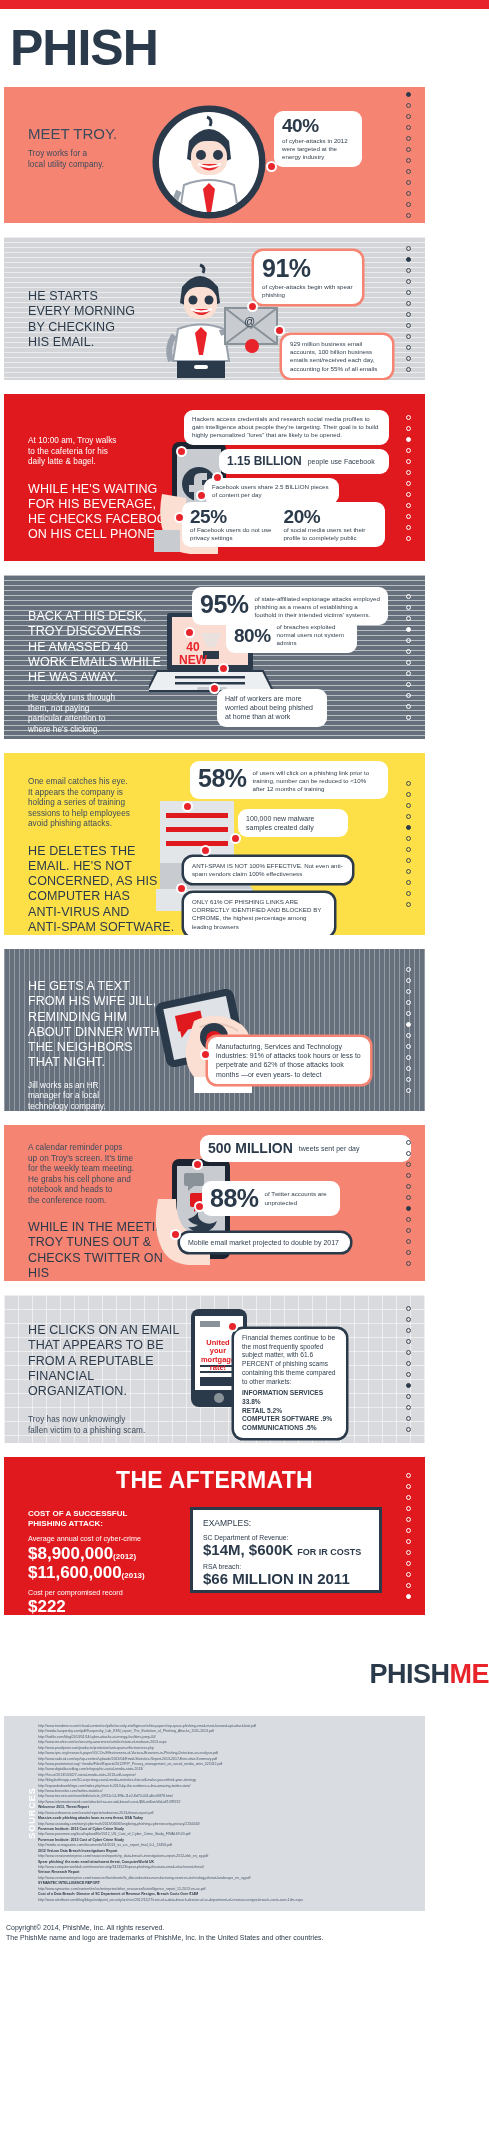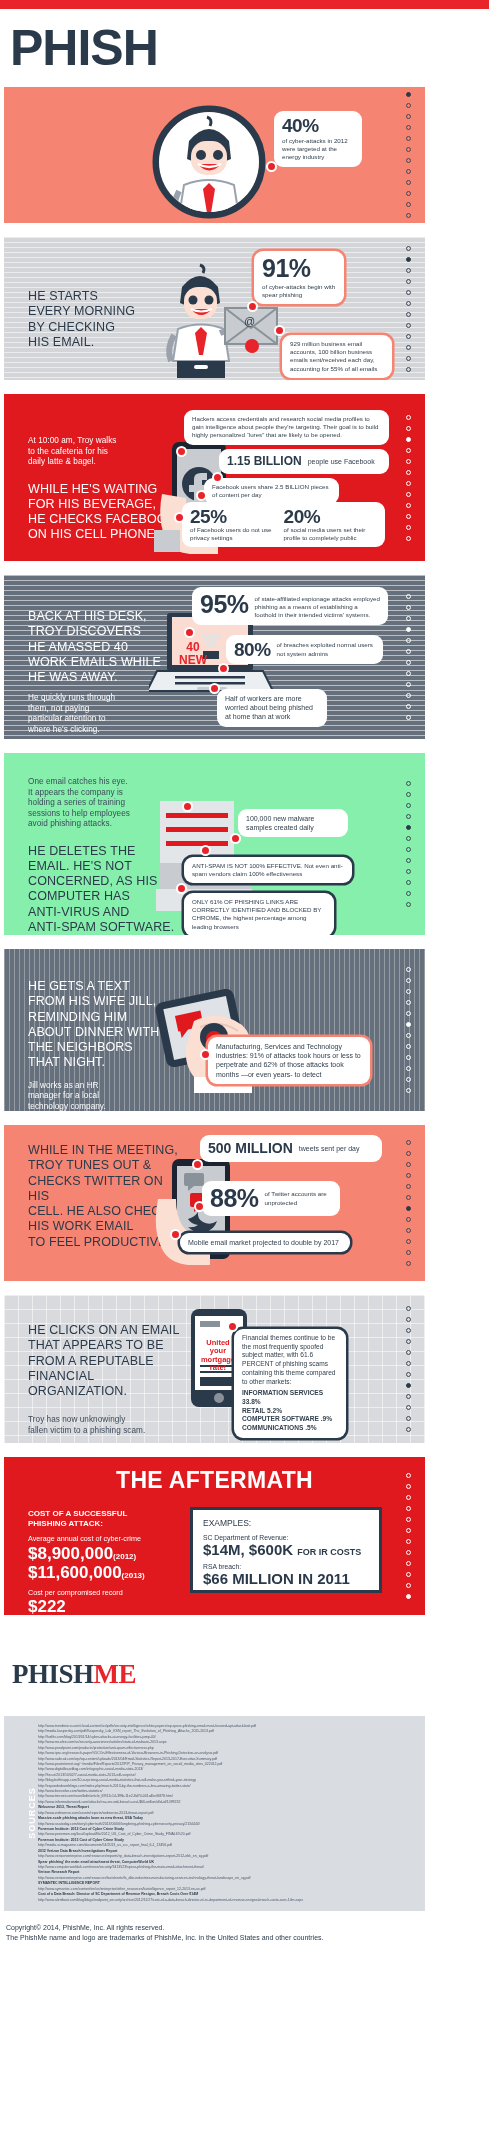--- a/index.html
+++ b/index.html
@@ -33,21 +33,21 @@
     position:relative;
     width:421px; margin:0 0 14px 4px;
     overflow:hidden;
   }
   .panel .inner { position:relative; height:100%; }
 
   .p-salmon { background:#f58473; }
   .p-gray   { background:#d3d5d8; }
   .p-red    { background:#e0191f; }
   .p-slate  { background:#66707c; }
-  .p-pink   { background:#86efac; }
+  .p-pink   { background:#fde047; }
   .p-grayblue{ background:#d9dadd; }
 
   
   .tex-hlines{
     background-image:repeating-linear-gradient(to bottom,
       rgba(255,255,255,.55) 0 1px, transparent 1px 5px);
   }
   .tex-vlines{
     background-image:repeating-linear-gradient(to right,
       rgba(255,255,255,.30) 0 1px, transparent 1px 5px);
@@ -128,21 +128,21 @@
   .aft-box {
     position:absolute; left:186px; top:50px; width:192px; height:86px;
     background:#fff; border:3px solid #2b3a4a; padding:8px 10px;
   }
   .aft-box .ex { font-size:8.5px; color:#2b3a4a; margin-bottom:6px; }
   .aft-box .lbl { font-size:6.8px; color:#2b3a4a; }
   .aft-box .val { font-size:15px; font-weight:bold; color:#2b3a4a; line-height:1.2; }
   .aft-box .val span { font-size:9px; }
 
   
-  .logo-wrap { text-align:left; padding:30px 0 26px 12px;font-family:Liberation Serif, serif; }
+  .logo-wrap { text-align:right; padding:30px 0 26px 12px; }
   .logo { display:inline-block; font-size:27px; font-weight:bold; letter-spacing:-.5px; }
   .logo .a { color:#2b3a4a; }
   .logo .b { color:#e8232a; }
 
   
   .sources {
     position:relative; margin:0 0 0 4px; width:421px;
     background:#d9dce1; padding:8px 6px 8px 34px;
   }
   .sources .vlabel {
@@ -163,20 +163,25 @@
 <div class="page">
 
   <div class="topbar"></div>
 
   <div class="header">
     <div class="header-big">PHISH</div>
   </div>
 
   <div class="panel p-salmon" style="height:136px;">
     <div class="inner">
+      <div class="narr" style="top:38px;">
+        <div class="meet">MEET TROY.</div>
+        <div class="small dark" style="white-space:pre-line;">Troy works for a
+local utility company.</div>
+      </div>
 
       <svg class="ill" style="left:130px; top:14px;" width="150" height="122" viewBox="0 0 150 122">
         <circle cx="75" cy="61" r="53" fill="none" stroke="#2b3a4a" stroke-width="7"></circle>
         <clipPath id="cl1">
             <circle cx="75" cy="61" r="50"></circle>
           </clipPath>
         <g clip-path="url(#cl1)">
           <rect x="20" y="10" width="110" height="105" fill="#ffffff"></rect>
           <path d="M55 40 q20 -24 40 0 l2 18 q-22 10 -44 0 z" fill="#2b3a4a"></path>
           <path d="M73 16 q6 2 3 9" stroke="#2b3a4a" stroke-width="3" fill="none"></path>
@@ -242,21 +247,21 @@
         <g>
           <rect x="81" y="55" width="52" height="36" fill="#c8ccd1" stroke="#8a9299" stroke-width="2"></rect>
           <path d="M81 55 l26 20 l26 -20" fill="none" stroke="#8a9299" stroke-width="2"></path>
           <path d="M81 91 l24 -18 M133 91 l-24 -18" stroke="#8a9299" stroke-width="2"></path>
           <text x="100" y="72" font-family="Liberation Sans, sans-serif" font-size="11" fill="#2b3a4a">@</text>
         </g>
         <circle cx="108" cy="93" r="7" fill="#e8232a"></circle>
       </svg>
 
       <div class="dot" style="left:243px; top:64px;"></div>
-      <div class="bub ol-salmon" style="left:250px; top:14px; width:90px;">
+      <div class="bub ol-salmon" style="left:250px; top:14px; width:108px;">
         <div class="pct xl">91%</div>
         <div class="txt" style="margin-top:2px;">of cyber-attacks begin with spear phishing</div>
       </div>
 
       <div class="dot" style="left:270px; top:88px;"></div>
       <div class="bub ol-salmon" style="left:278px; top:98px; width:110px;">
         <div class="txt">929 million business email accounts, 100 billion business emails sent/received each day, accounting for 55% of all emails</div>
       </div>
 
       <div class="rail">
@@ -369,21 +374,21 @@
       <div style="position:absolute; left:175px; top:66px; font-size:12px; font-weight:bold; color:#e8232a; line-height:1.05; text-align:center; white-space:pre-line;">40
 NEW</div>
 
       <div class="dot" style="left:180px; top:52px;"></div>
       <div class="bub rowtop ol-none" style="left:188px; top:12px; width:196px;">
         <div class="pct xl">95%</div>
         <div class="txt" style="padding-top:3px;">of state-affiliated espionage attacks employed phishing as a means of establishing a foothold in their intended victims' systems.</div>
       </div>
 
       <div class="dot" style="left:214px; top:88px;"></div>
-      <div class="bub row ol-none" style="left:222px; top:60px; width:157px;">
+      <div class="bub row ol-none" style="left:222px; top:43px; width:131px;">
         <div class="pct">80%</div>
         <div class="txt">of breaches exploited normal users not system admins</div>
       </div>
 
       <div class="dot" style="left:205px; top:108px;"></div>
       <div class="bub ol-none" style="left:213px; top:114px; width:110px;">
         <div class="txt" style="font-size:7px;">Half of workers are more worried about being phished at home than at work</div>
       </div>
 
       <div class="rail light">
@@ -422,20 +427,24 @@
       <svg class="ill" style="left:150px; top:48px;" width="120" height="110" viewBox="0 0 120 110">
         <rect x="6" y="0" width="74" height="64" fill="#e3e6e9"></rect>
         <rect x="12" y="12" width="62" height="5" fill="#e0191f"></rect>
         <rect x="12" y="26" width="62" height="5" fill="#e0191f"></rect>
         <rect x="12" y="40" width="62" height="5" fill="#e0191f"></rect>
         <path d="M6 62 h74 l20 28 h-94 z" fill="#c8ccd1"></path>
         <rect x="2" y="88" width="96" height="22" fill="#e3e6e9"></rect>
       </svg>
 
       <div class="dot" style="left:178px; top:48px;"></div>
+      <div class="bub rowtop ol-none" style="left:186px; top:8px; width:198px;">
+        <div class="pct xl">58%</div>
+        <div class="txt" style="padding-top:3px;">of users will click on a phishing link prior to training, number can be reduced to &lt;10% after 12 months of training</div>
+      </div>
 
       <div class="dot" style="left:226px; top:80px;"></div>
       <div class="bub ol-none" style="left:234px; top:56px; width:110px;">
         <div class="txt" style="font-size:7px;">100,000 new malware samples created daily</div>
       </div>
 
       <div class="dot" style="left:196px; top:92px;"></div>
       <div class="bub ol-dark" style="left:180px; top:104px; width:168px;">
         <div class="txt">ANTI-SPAM IS NOT 100% EFFECTIVE. Not even anti-spam vendors claim 100% effectiveness</div>
       </div>
@@ -505,20 +514,26 @@
           <i></i>
           <i></i>
           <i></i>
       </div>
     </div>
   </div>
 
   <div class="panel p-salmon" style="height:156px;">
     <div class="inner">
       <div class="narr" style="top:18px;">
+        <div class="small dark" style="white-space:pre-line; margin-bottom:14px;">A calendar reminder pops
+up on Troy's screen. It's time
+for the weekly team meeting.
+He grabs his cell phone and
+notebook and heads to
+the conference room.</div>
         <div class="big dark" style="white-space:pre-line;">WHILE IN THE MEETING,
 TROY TUNES OUT &amp;
 CHECKS TWITTER ON HIS
 CELL. HE ALSO CHECKS
 HIS WORK EMAIL
 TO FEEL PRODUCTIVE.</div>
       </div>
 
       <svg class="ill" style="left:150px; top:34px;" width="120" height="110" viewBox="0 0 120 110">
         <rect x="18" y="0" width="58" height="100" rx="7" fill="#1b2430"></rect>
@@ -526,21 +541,21 @@
         <circle cx="47" cy="94" r="5" fill="#dfe2e6"></circle>
         <rect x="30" y="14" width="20" height="13" rx="2" fill="#8a9299"></rect>
         <path d="M34 27 l0 5 l6 -5 z" fill="#8a9299"></path>
         <rect x="36" y="34" width="22" height="14" rx="2" fill="#e0191f"></rect>
         <path d="M40 48 l0 5 l6 -5 z" fill="#e0191f"></path>
         <path d="M34 60 q7 -2 10 -7 q-1 7 5 10 q7 4 14 -1 q-3 9 -12 11 q-10 2 -17 -5 q6 1 10 -2 q-7 -1 -10 -6 z" fill="#2b3a4a"></path>
         <path d="M4 40 q-6 30 4 50 q7 14 26 16 l22 0 l0 -26 q-20 -2 -28 -14 q-6 -10 -6 -26 z" fill="#fbdfd2"></path>
       </svg>
 
       <div class="dot" style="left:188px; top:34px;"></div>
-      <div class="bub row ol-none" style="left:196px; top:10px; width:182px;">
+      <div class="bub row ol-none" style="left:196px; top:10px; width:211px;">
         <div class="lede" style="font-size:14px;">500 MILLION</div>
         <div class="txt" style="font-size:7px;">tweets sent per day</div>
       </div>
 
       <div class="dot" style="left:190px; top:76px;"></div>
       <div class="bub row ol-none" style="left:198px; top:56px; width:138px;">
         <div class="pct xl">88%</div>
         <div class="txt">of Twitter accounts are unprotected</div>
       </div>
 

